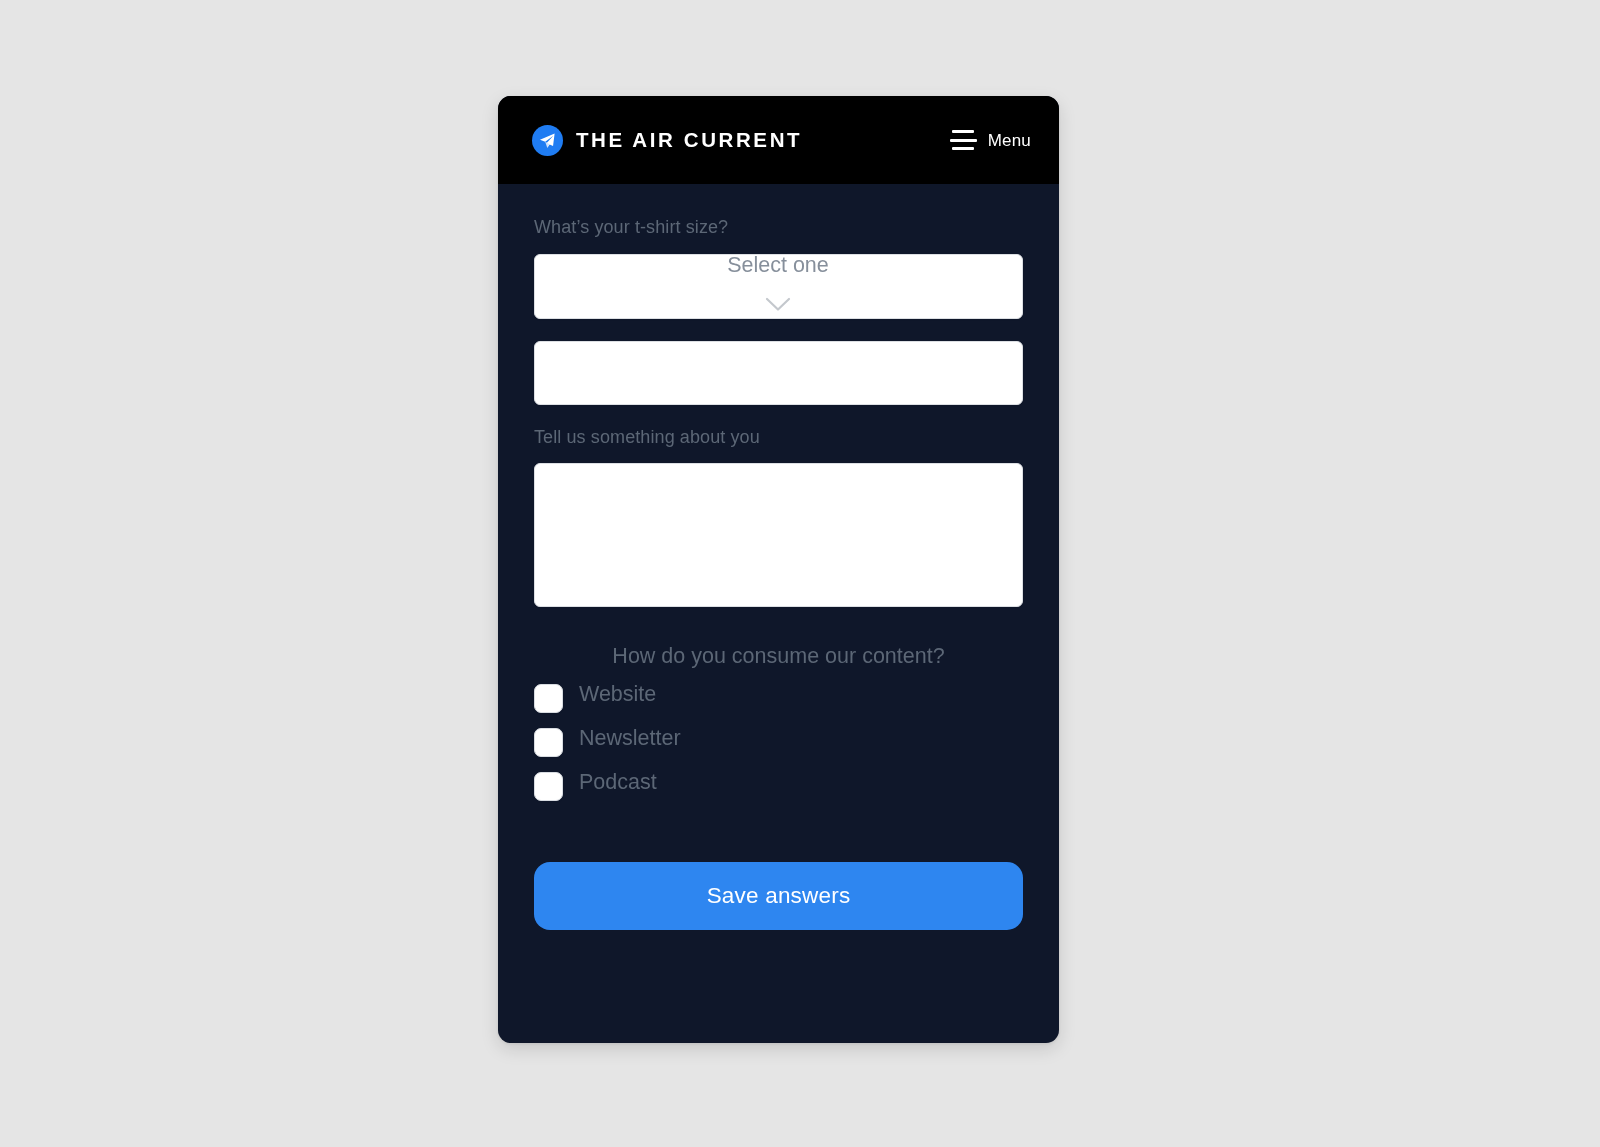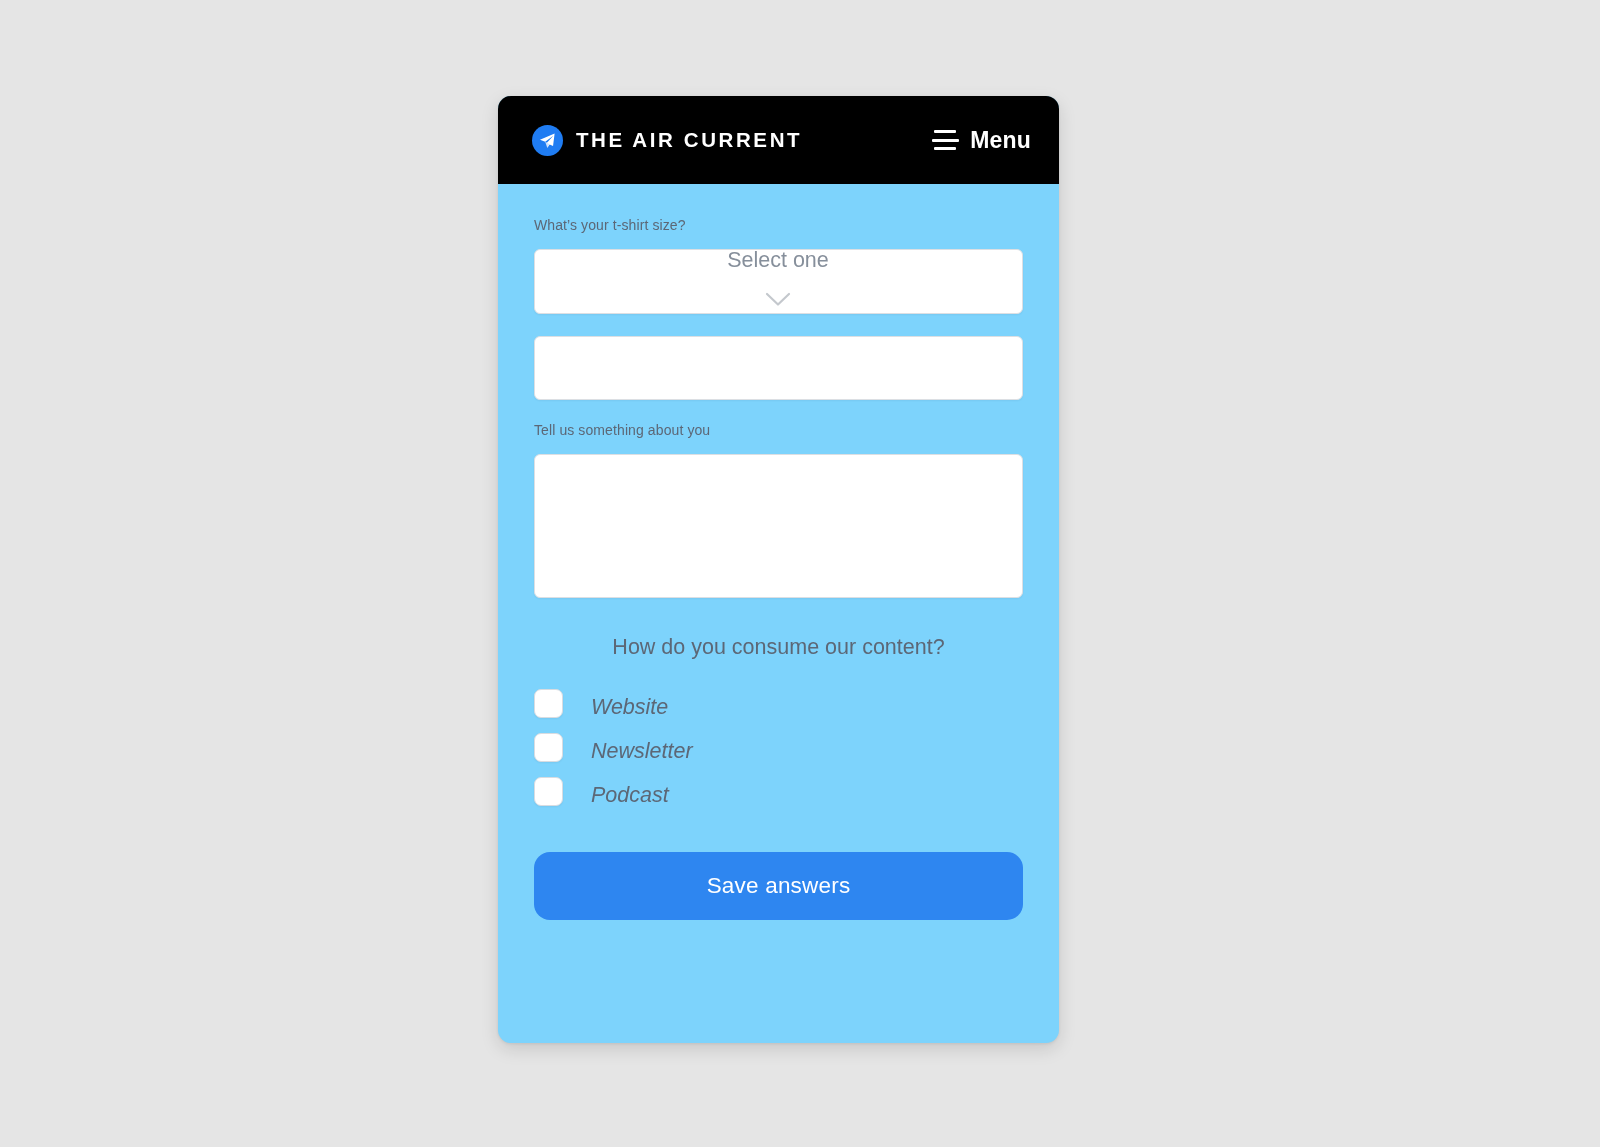--- a/index.html
+++ b/index.html
@@ -20,21 +20,21 @@
     height: 1147px;
   }
 
   
   .card {
     position: absolute;
     left: 498px;
     top: 96px;
     width: 561px;
     height: 947px;
-    background: #7dd3fc;
+    background: #0f172a;
     border-radius: 13px;
     box-shadow: 0 6px 18px rgba(0,0,0,0.13), 0 1px 3px rgba(0,0,0,0.07);
     overflow: hidden;
   }
 
   
   .site-header {
     height: 88px;
     background: #000000;
     display: flex;
@@ -93,37 +93,37 @@
     height: 3px;
     background: #ffffff;
     border-radius: 1px;
   }
   .hamburger span:nth-child(1) { width: 22px; margin-left: 2px; }
   .hamburger span:nth-child(2) { width: 27px; }
   .hamburger span:nth-child(3) { width: 22px; margin-left: 2px; }
 
   .menu-label {
     color: #ffffff;
-    font-size: 23px;
-    font-weight: bold;
+    font-size: 17px;
+    font-weight: normal;
     line-height: 1;
     letter-spacing: 0.2px;
   }
 
   
   .form-body {
     padding: 33px 36px 0 36px;
     box-sizing: border-box;
   }
 
   .field { margin-bottom: 0; }
 
   .field-label {
     color: #5c6776;
-    font-size: 14px;
+    font-size: 18px;
     line-height: 1.2;
     margin: 0 0 15px 0;
     letter-spacing: 0.1px;
   }
 
   .control {
     box-sizing: border-box;
     width: 100%;
     border: 1px solid #dcdfe3;
     border-radius: 6px;
@@ -171,25 +171,24 @@
   .checkbox-group-label {
     color: #5c6776;
     font-size: 21.5px;
     line-height: 1.2;
     margin: 0 0 14px 0;
     text-align: center;
   }
 
   .checkbox-row {
     display: flex;
-    align-items: flex-end;
-    gap: 28px;
+    align-items: flex-start;
+    gap: 16px;
     height: 44px;
     cursor: pointer;
-    font-style: italic;
   }
   .checkbox-box {
     width: 29px;
     height: 29px;
     box-sizing: border-box;
     border: 1px solid #d8dce1;
     border-radius: 7px;
     background: #ffffff;
     box-shadow: 0 1px 2px rgba(16,24,40,0.05);
     flex: 0 0 auto;

